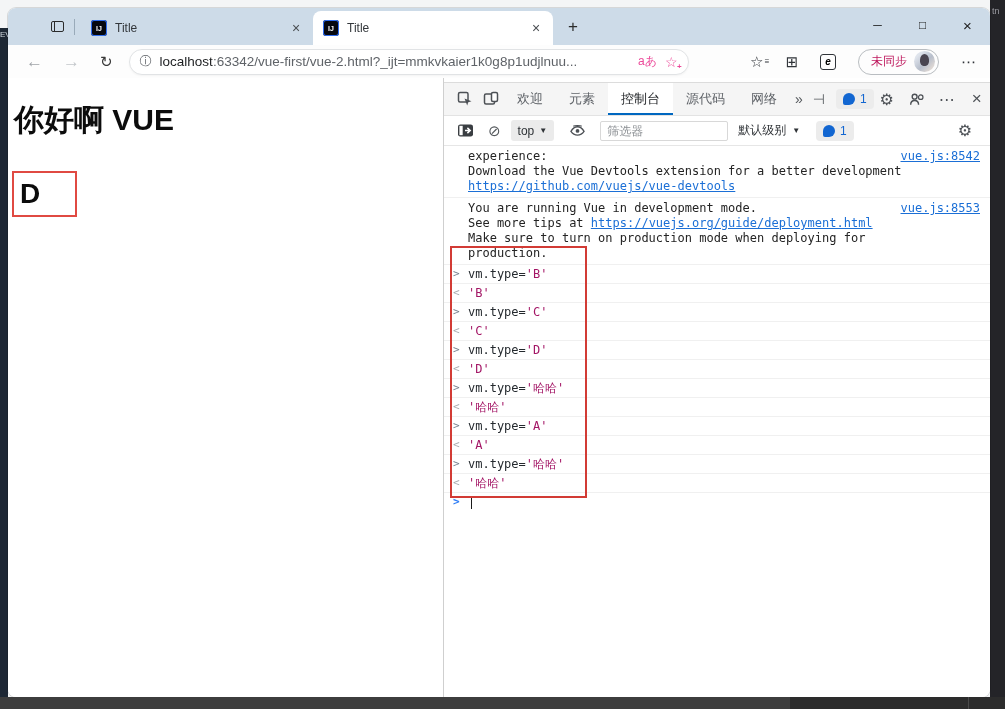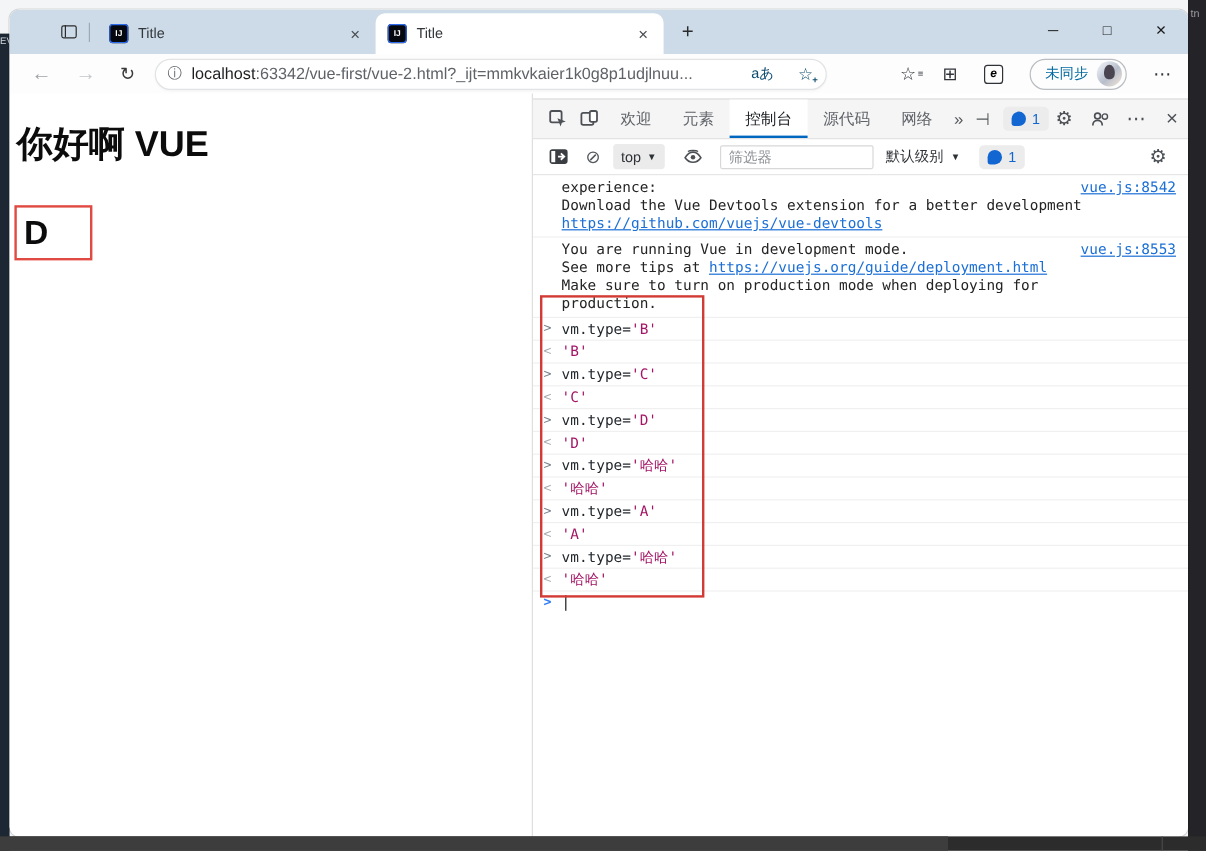--- a/index.html
+++ b/index.html
@@ -48,30 +48,30 @@
   #toolbar { height:33px; background:#fdfdfd; display:flex; align-items:center; padding:0 14px 0 18px;
     flex:none; }
   .nav-ico { font-size:17px; color:#a0a4a8; margin-right:20px; }
   .nav-ico.fwd { color:#c3c7cb; }
   .nav-ico.reload { color:#3a3a3a; font-size:15px; margin-right:16px; }
   #address { width:560px; height:26px; border:1px solid #e1e3e5; background:#fff; border-radius:13px;
     display:flex; align-items:center; padding:0 10px; gap:8px; box-shadow:0 1px 2px rgba(0,0,0,.04); }
   .info-ico { color:#5f6368; font-size:12px; }
   .url { flex:1; font-size:13.5px; white-space:nowrap; overflow:hidden; color:#5f6368; }
   .url .host { color:#1d1f21; }
-  .addr-ico { font-size:12px; color:#0c4a6e; flex:none;margin-left:12px; }
+  .addr-ico { font-size:12px; color:#ec4899; flex:none; }
   .star-add { position:relative; font-size:14px; }
   .star-add .plus { position:absolute; right:-4px; bottom:-1px; font-size:8px; font-weight:bold; }
   .tb-right { margin-left:auto; display:flex; align-items:center; gap:22px; }
   .tb-ico { font-size:15px; color:#2f3338; position:relative; }
   .fav-lines { font-size:8px; position:absolute; right:-6px; top:4px; }
   .ie-box { width:16px; height:16px; border:1.5px solid #2f3338; border-radius:3px; font-size:10px;
     font-weight:bold; display:flex; align-items:center; justify-content:center; font-style:italic; }
   .profile-pill { height:26px; border:1px solid #b9bdc1; border-radius:13px; display:flex;
-    align-items:center; gap:7px; padding:0 3px 0 12px; font-size:12px; color:#0369a1; }
+    align-items:center; gap:7px; padding:0 3px 0 12px; font-size:12px; color:#be185d; }
   .avatar { width:21px; height:21px; border-radius:50%; overflow:hidden; flex:none;
     background:linear-gradient(135deg,#dfe4ec 20%,#b7becb 55%,#e8ded6 90%); position:relative; }
   .avatar::after { content:""; position:absolute; left:6px; top:3px; width:9px; height:12px;
     border-radius:50% 50% 40% 40%; background:#4a4550; }
 
   
   #bookmarks { height:27px; display:flex; align-items:center; padding-left:19px; gap:8px; flex:none;
     background:#fff; }
   .doc-ico { width:11px; height:13px; border:1.3px solid #3a3a3a; border-radius:2px 4px 2px 2px; }
   .bm-label { font-size:12px; color:#2e3236; }

